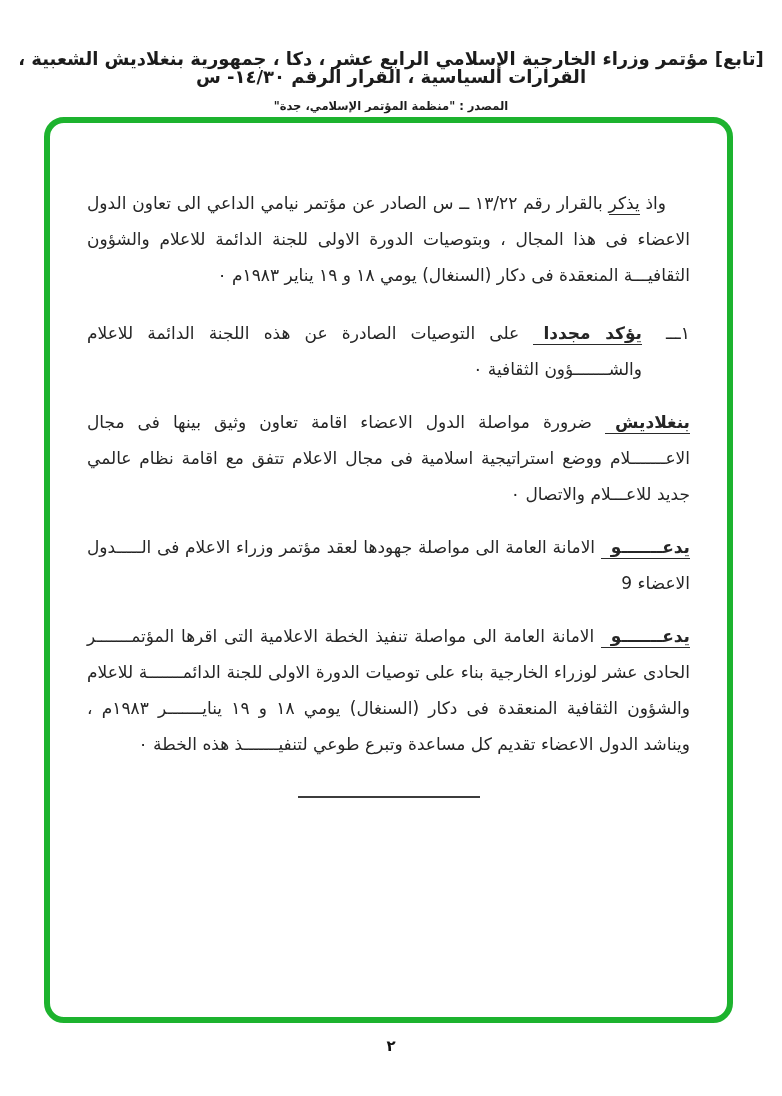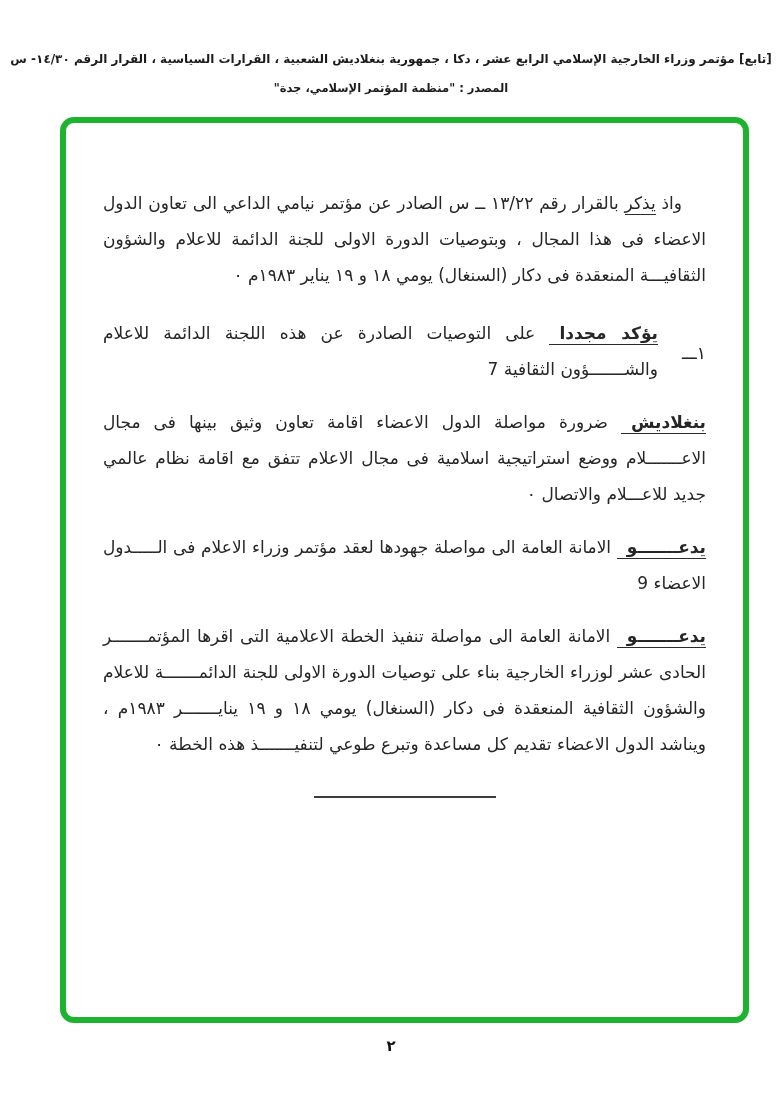--- a/index.html
+++ b/index.html
@@ -5,36 +5,36 @@
   html,body{margin:0;padding:0;background:#ffffff;}
   .page{
     position:relative;width:782px;height:1096px;background:#ffffff;
     font-family:"DejaVu Sans",sans-serif;color:#1c1c1c;overflow:hidden;
   }
   
   .header{
     position:absolute;top:50px;left:0;width:100%;
     direction:rtl;text-align:center;font-weight:bold;
   }
-  .header .h1{font-size:12px;letter-spacing:0;line-height:18px;}
+  .header .h1{font-size:18px;letter-spacing:0;line-height:18px;}
   .header .h2{font-size:11.5px;margin-top:13px;}
   
   .frame{
-    position:absolute;left:60px;top:117px;width:677px;height:894px;
-    border:6px solid #1db32e;border-radius:14px;background:transparent;
+    position:absolute;left:44px;top:117px;width:677px;height:894px;
+    border:6px solid #1db32e;border-radius:20px;background:transparent;
   }
   
   .content{
     position:absolute;left:37px;right:37px;top:62px;
     direction:rtl;text-align:justify;text-align-last:right;
     font-size:17px;line-height:36px;color:#262626;
   }
   .intro{margin:0 0 22px 0;text-indent:24px;}
   .item{display:flex;flex-direction:row;margin:0 0 17px 0;}
-  .item .num{flex:0 0 48px;white-space:nowrap;margin-top:20px;}
+  .item .num{flex:0 0 48px;white-space:nowrap;}
   .item .txt{flex:1 1 auto;}
   .u{border-bottom:1.5px solid #2a2a2a;padding-bottom:1px;}
   .lead{padding-left:10px;font-weight:bold;}
   .hand{}
   .divider{
     width:182px;height:0;border-top:2px solid #3c3c3c;
     margin:34px auto 0 auto;
   }
   
   .pagenum{
@@ -52,21 +52,21 @@
     <div class="h2">المصدر : "منظمة المؤتمر الإسلامي، جدة"</div>
   </div>
 
   <div class="frame">
     <div class="content">
 
       <p class="intro"><span>واذ </span><span class="u">يذكر</span><span> بالقرار رقم ١٣/٢٢ ــ س الصادر عن مؤتمر نيامي الداعي الى تعاون الدول الاعضاء فى هذا المجال ، وبتوصيات الدورة الاولى للجنة الدائمة للاعلام والشؤون الثقافيـــة المنعقدة فى دكار (السنغال) يومي ١٨ و ١٩ يناير ١٩٨٣م ٠</span></p>
 
       <div class="item">
         <div class="num">١ـــ</div>
-        <div class="txt"><span class="u lead">يؤكد مجددا</span><span> على التوصيات الصادرة عن هذه اللجنة الدائمة للاعلام والشـــــــؤون الثقافية 7</span></div>
+        <div class="txt"><span class="u lead">يؤكد مجددا</span><span> على التوصيات الصادرة عن هذه اللجنة الدائمة للاعلام والشـــــــؤون الثقافية ٠</span></div>
       </div>
 
       <div class="item">
         <div class="txt"><span class="u lead">بنغلاديش</span><span> ضرورة مواصلة الدول الاعضاء اقامة تعاون وثيق بينها فى مجال الاعـــــــلام ووضع استراتيجية اسلامية فى مجال الاعلام تتفق مع اقامة نظام عالمي جديد للاعـــلام والاتصال ٠</span></div>
       </div>
 
       <div class="item">
         <div class="txt"><span class="u lead">يدعـــــــو</span><span> الامانة العامة الى مواصلة جهودها لعقد مؤتمر وزراء الاعلام فى الـــــدول الاعضاء 9</span></div>
       </div>
 

